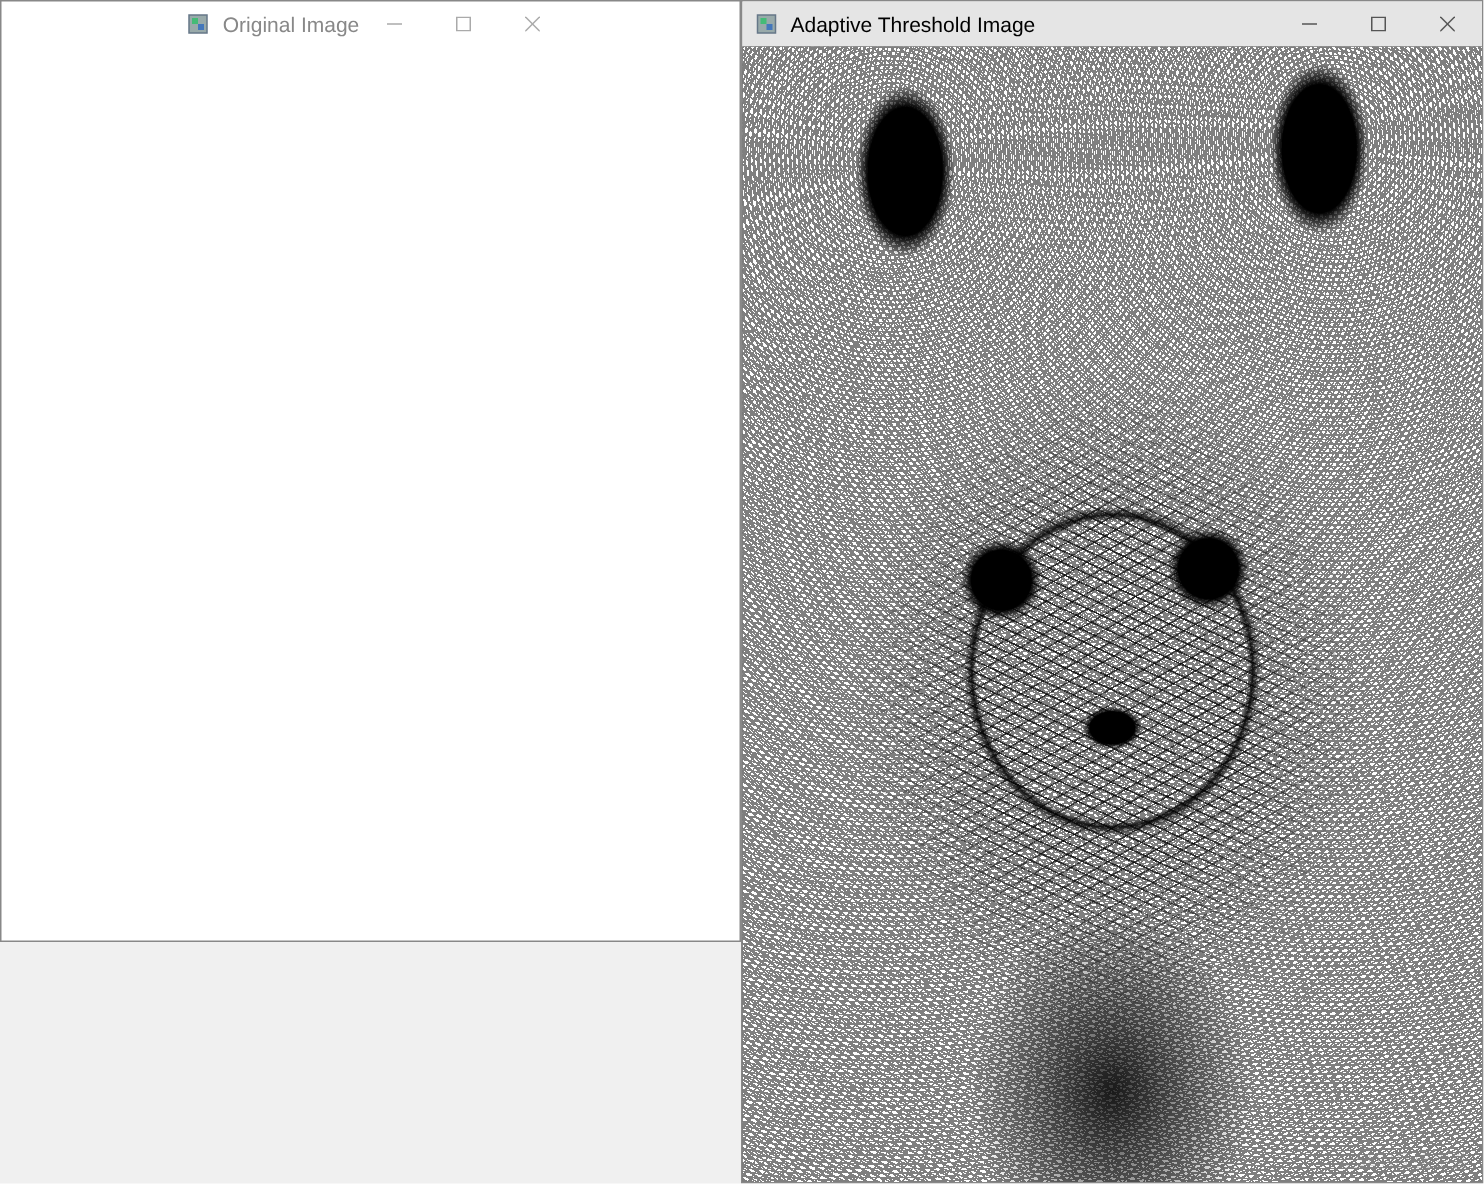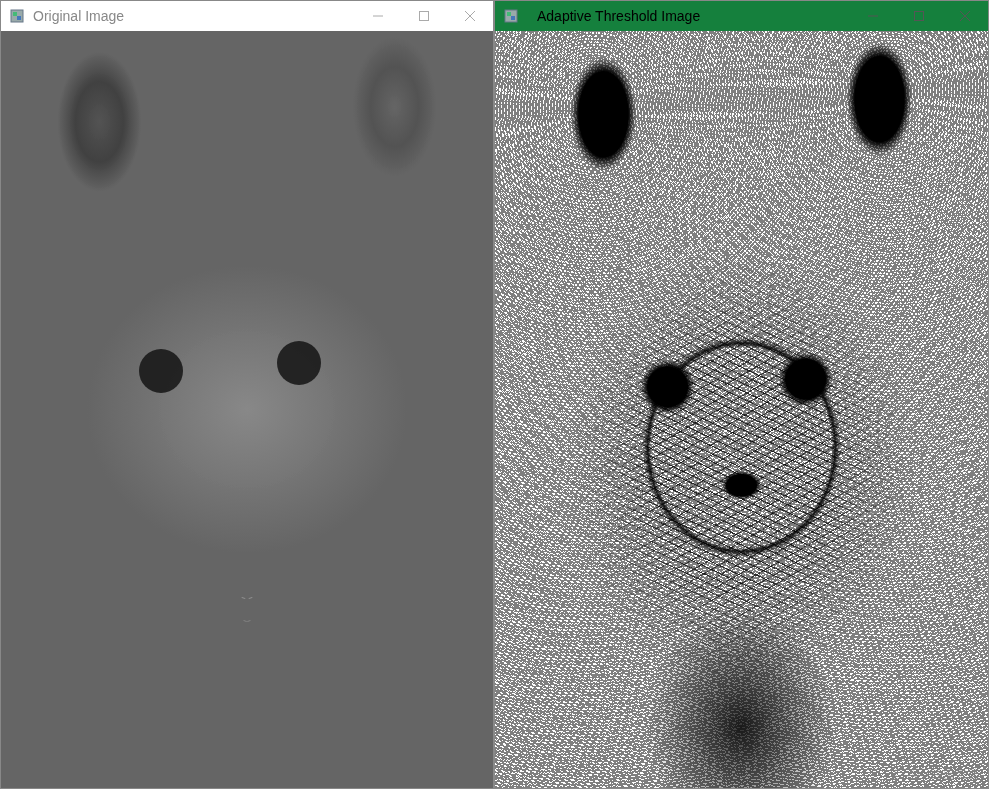--- a/index.html
+++ b/index.html
@@ -10,32 +10,32 @@
       height: 789px;
       display: flex;
       overflow: hidden;
     }
     .window {
       display: flex;
       flex-direction: column;
       border: 1px solid #888;
       background: #fff;
     }
-    .window.left { width: 494px; height: 789px; }
+    .window.left { width: 494px; height: 628px; align-items: center; }
     .window.right { width: 495px; height: 789px; }
     .titlebar {
       height: 30px;
       display: flex;
       align-items: center;
       padding-left: 8px;
       font-size: 14px;
       color: #888;
       user-select: none;
     }
-    .titlebar.active { color: #000; background: #15803d; gap: 10px; }
+    .titlebar.active { color: #000; background: #e5e5e5; }
     .titlebar .app-icon {
       width: 16px; height: 16px;
       margin-right: 8px;
       display: inline-flex;
       align-items: center;
       justify-content: center;
     }
     .app-icon svg { width: 14px; height: 14px; }
     .title-text { flex: 1; }
     .win-controls { display: flex; height: 100%; }

